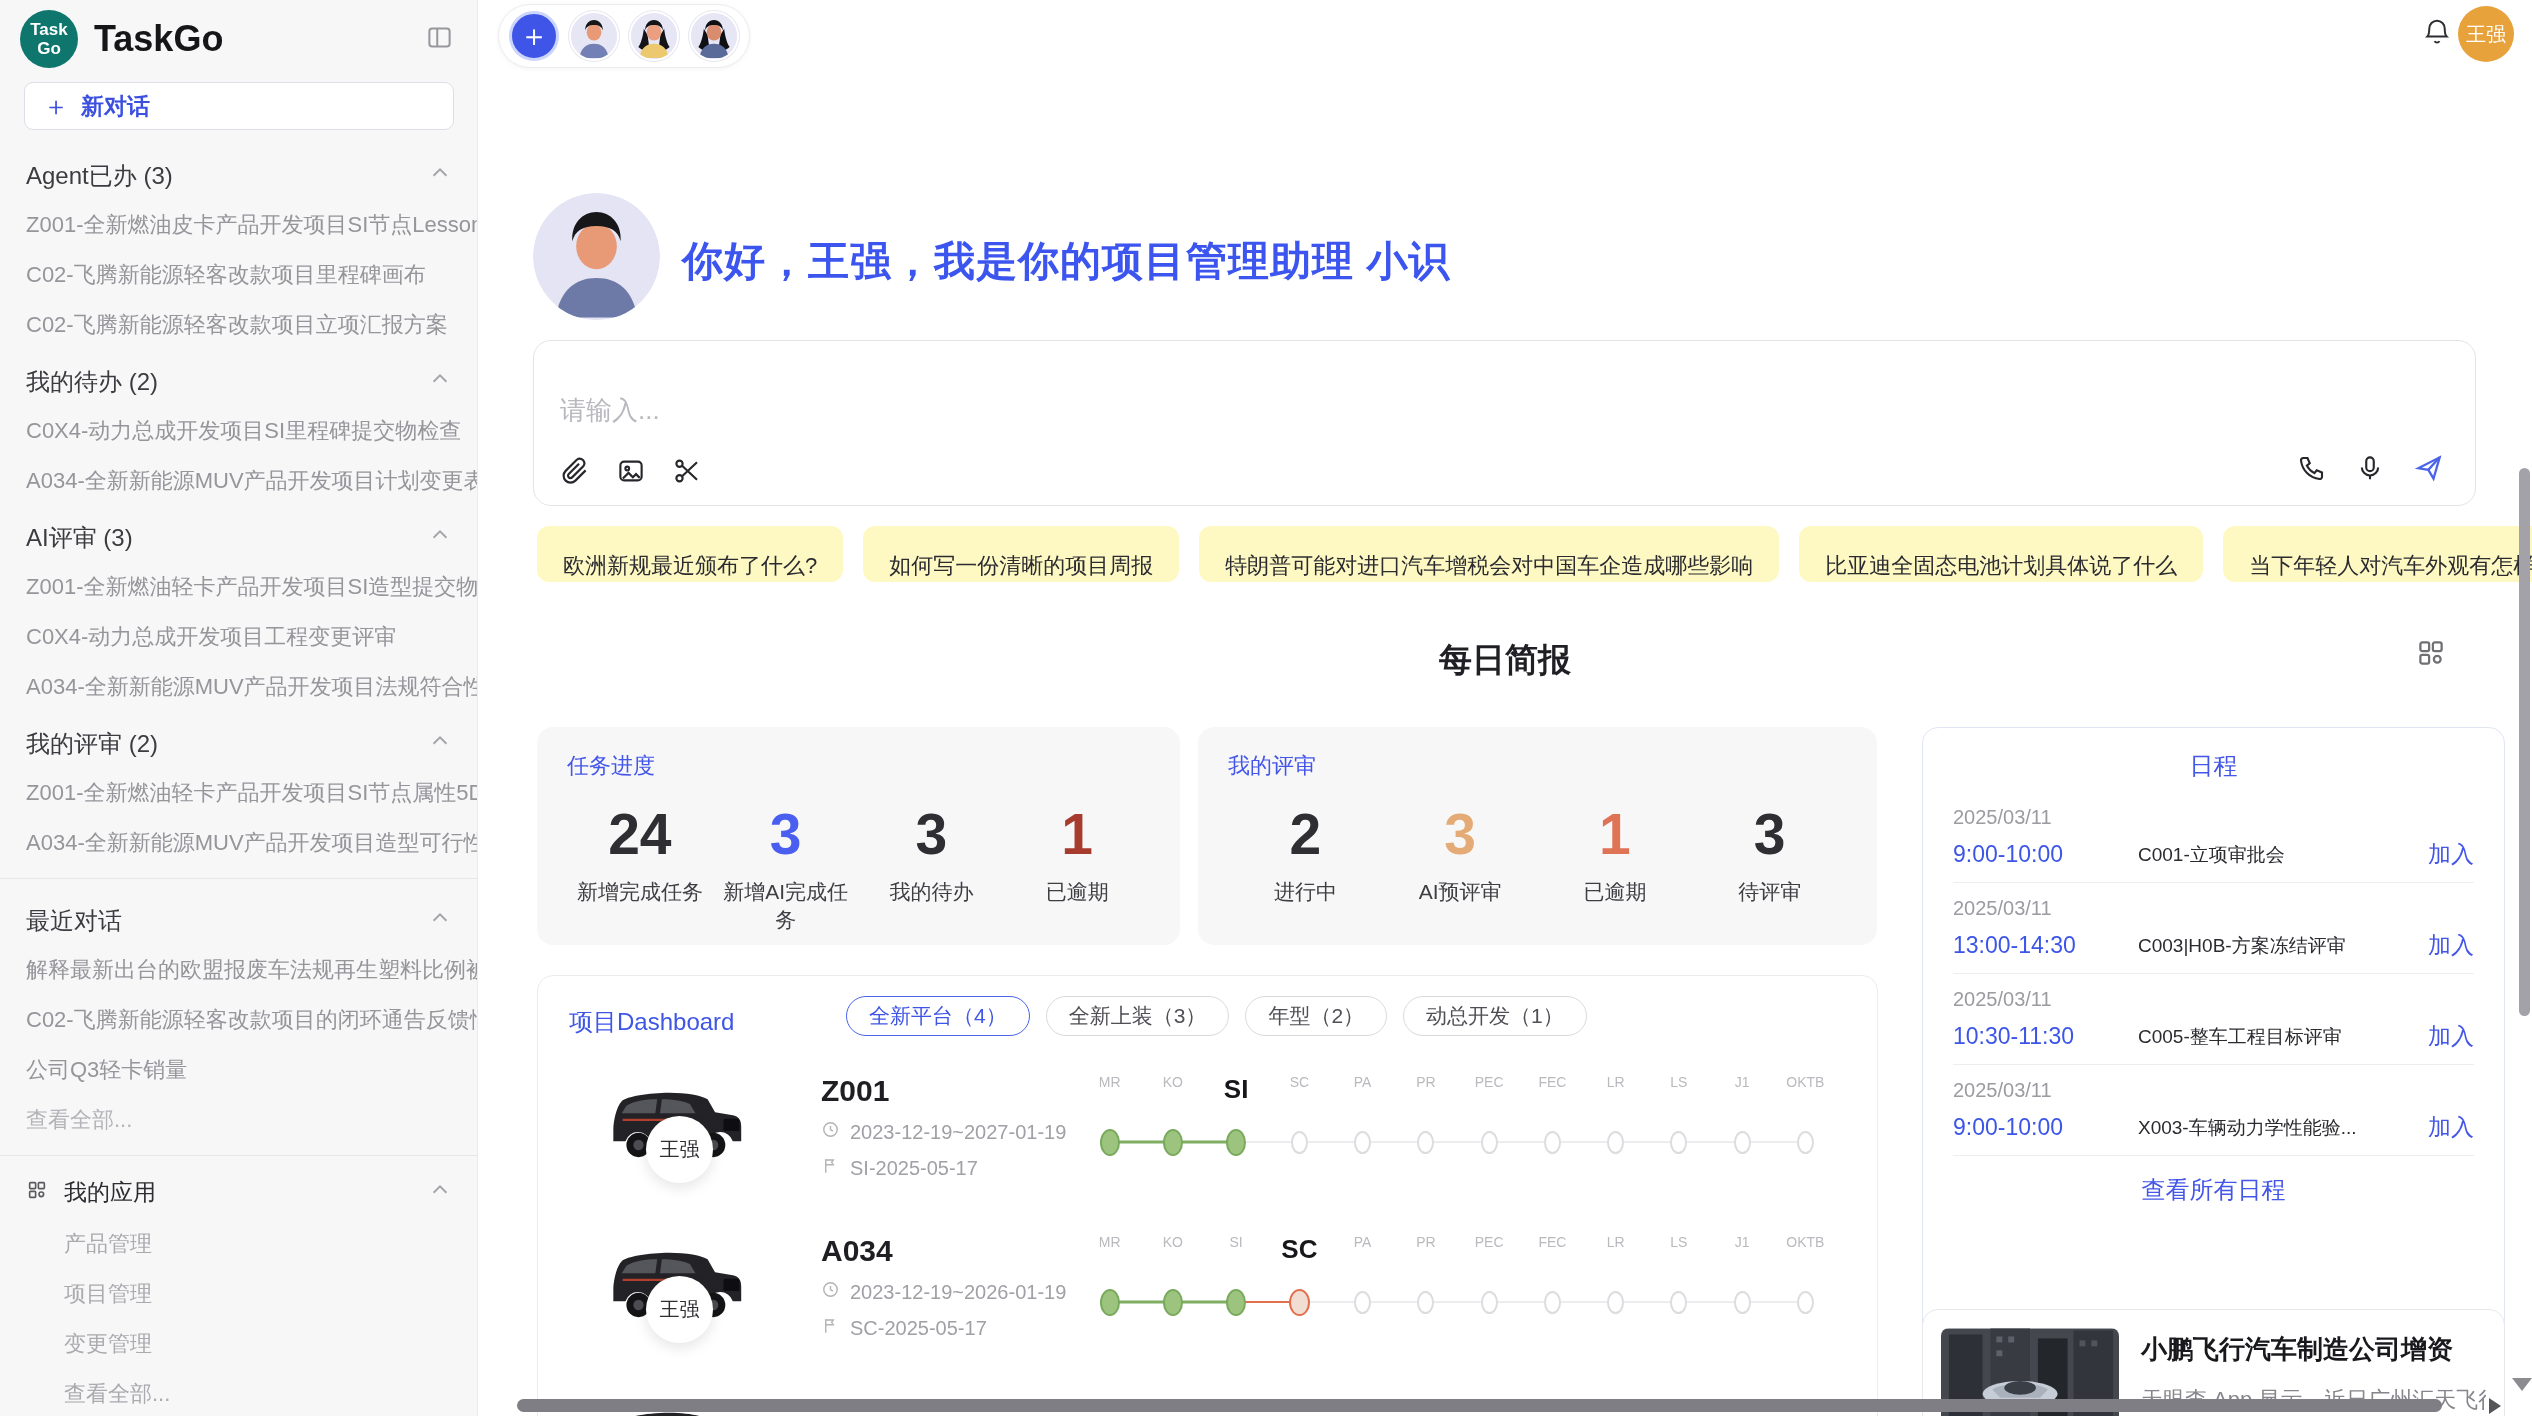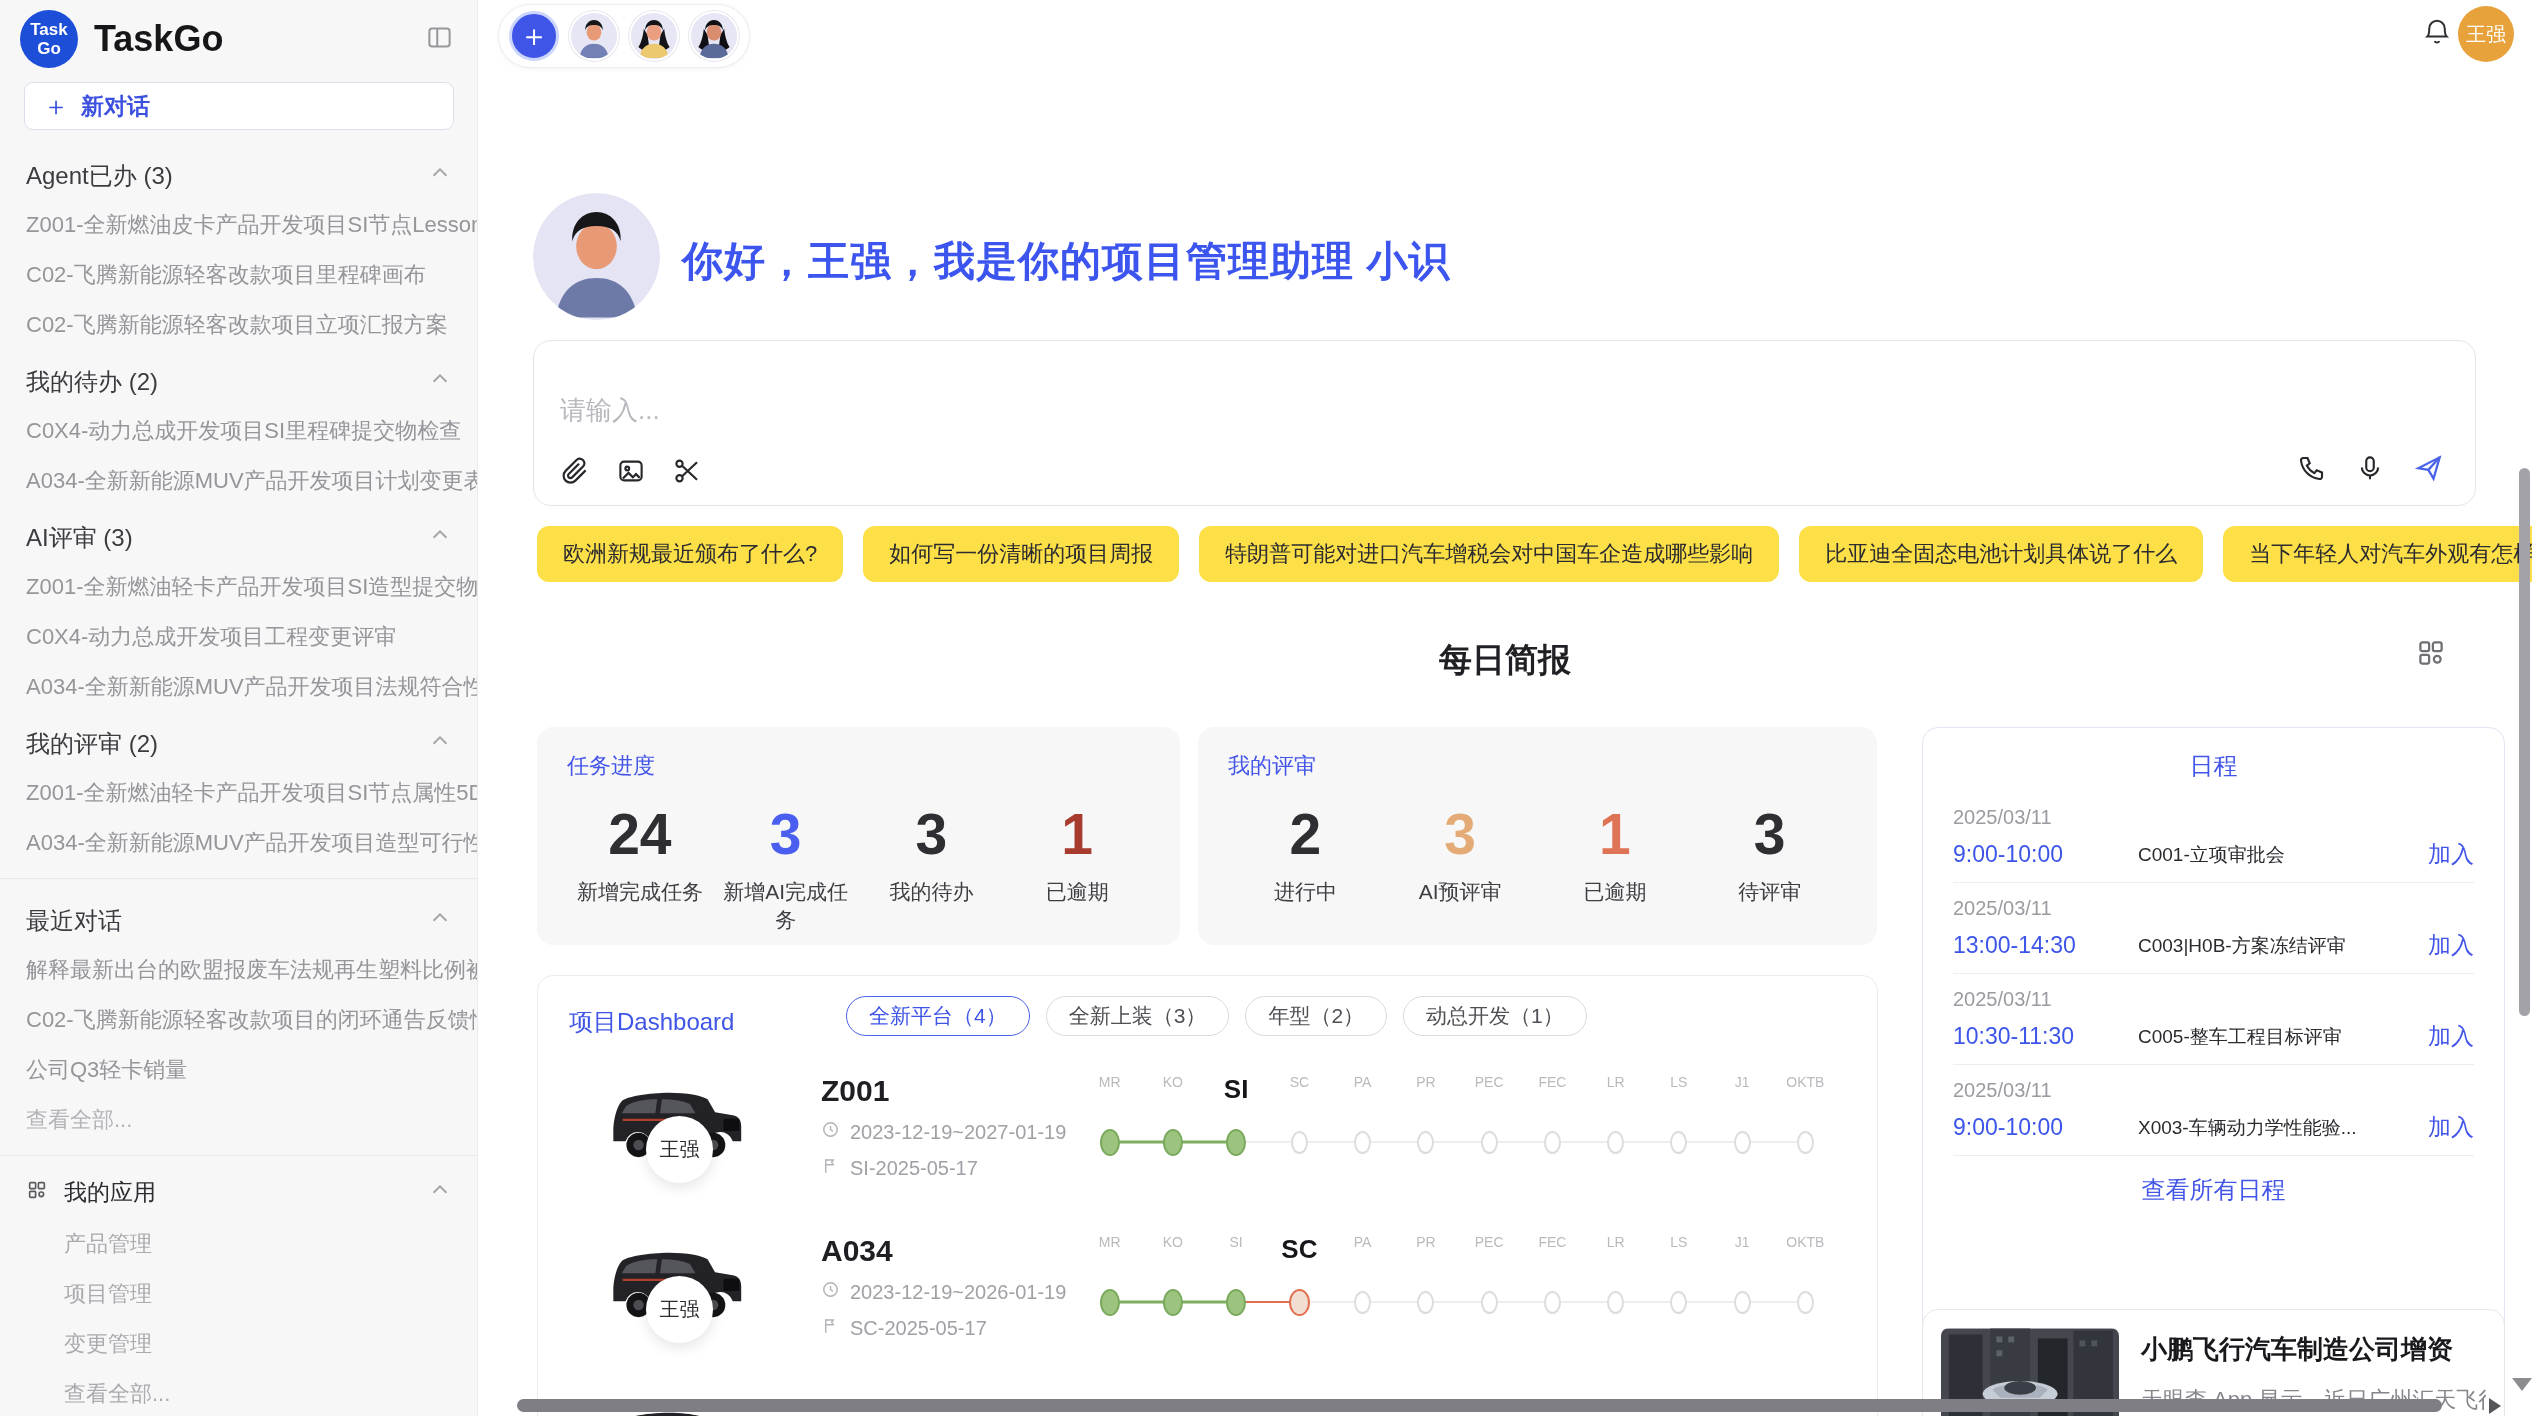--- a/index.html
+++ b/index.html
@@ -4,21 +4,21 @@
 <style>
   * { margin:0; padding:0; box-sizing:border-box; }
   html,body { width:2532px; height:1416px; overflow:hidden; background:#fff;
     font-family:"Liberation Sans","DejaVu Sans",sans-serif; }
   #app { position:relative; width:2532px; height:1416px; background:#fff; }
 
   
   .sidebar { position:absolute; left:0; top:0; width:478px; height:1416px;
     background:#f7f7f8; border-right:1px solid #ebebee; overflow:hidden; }
   .side-head { display:flex; align-items:center; padding:12px 20px 10px 20px; height:76px; }
-  .logo { width:58px; height:58px; border-radius:50%; background:#1d4ed8; color:#fff;
+  .logo { width:58px; height:58px; border-radius:50%; background:#0f766e; color:#fff;
     display:flex; flex-direction:column; align-items:center; justify-content:center;
     font-size:17px; line-height:19px; font-weight:600; flex:none; }
   .app-title { font-size:36px; font-weight:700; color:#161619; margin-left:16px; flex:1; }
   .collapse-btn { background:none; border:none; cursor:pointer; padding:4px; }
   .new-chat { display:flex; align-items:center; gap:12px; margin:6px 24px 14px 24px;
     height:48px; width:430px; background:#fff; border:1px solid #dcdfe9; border-radius:9px;
     padding:0 18px; font-size:23px; color:#3c50e0; font-weight:600; cursor:pointer; }
   .new-chat .plus { font-size:26px; font-weight:400; }
   .s-head { display:flex; align-items:center; justify-content:space-between;
     padding:16px 26px 8px 26px; font-size:24px; color:#3b3b40; }
@@ -57,22 +57,22 @@
   .composer textarea { position:absolute; left:26px; top:52px; width:1500px; height:46px;
     border:none; outline:none; resize:none; font-size:26px; color:#2c2c31;
     font-family:inherit; background:transparent; }
   .composer textarea::placeholder { color:#b8b8be; }
   .tool-left { position:absolute; left:26px; bottom:16px; display:flex; gap:26px; }
   .tool-right { position:absolute; right:30px; bottom:18px; display:flex; gap:28px; align-items:center; }
   .icon-btn { background:none; border:none; cursor:pointer; display:flex; padding:0; }
 
   
   .chips { position:absolute; left:537px; top:526px; display:flex; gap:20px; }
-  .chip { height:56px; line-height:56px; padding:0 26px; border-radius:12px;
-    background:#fde047; font-size:22px; color:#2b2b30; white-space:nowrap; cursor:pointer; }
+  .chip { height:56px; line-height:56px; padding:12px 26px; border-radius:12px;
+    background:#fef9c3; font-size:22px; color:#2b2b30; white-space:nowrap; cursor:pointer; }
 
   
   .brief-title { position:absolute; left:478px; top:638px; width:2054px; text-align:center;
     font-size:33px; font-weight:700; color:#1f1f24; }
   .brief-grid-icon { position:absolute; left:2416px; top:638px; cursor:pointer; }
   .b-card { position:absolute; top:727px; height:218px; background:#f7f7f8; border-radius:16px;
     padding:24px 30px; }
   .b-card.c1 { left:537px; width:643px; }
   .b-card.c2 { left:1198px; width:679px; }
   .b-card .bc-title { font-size:22px; color:#4356e8; }

